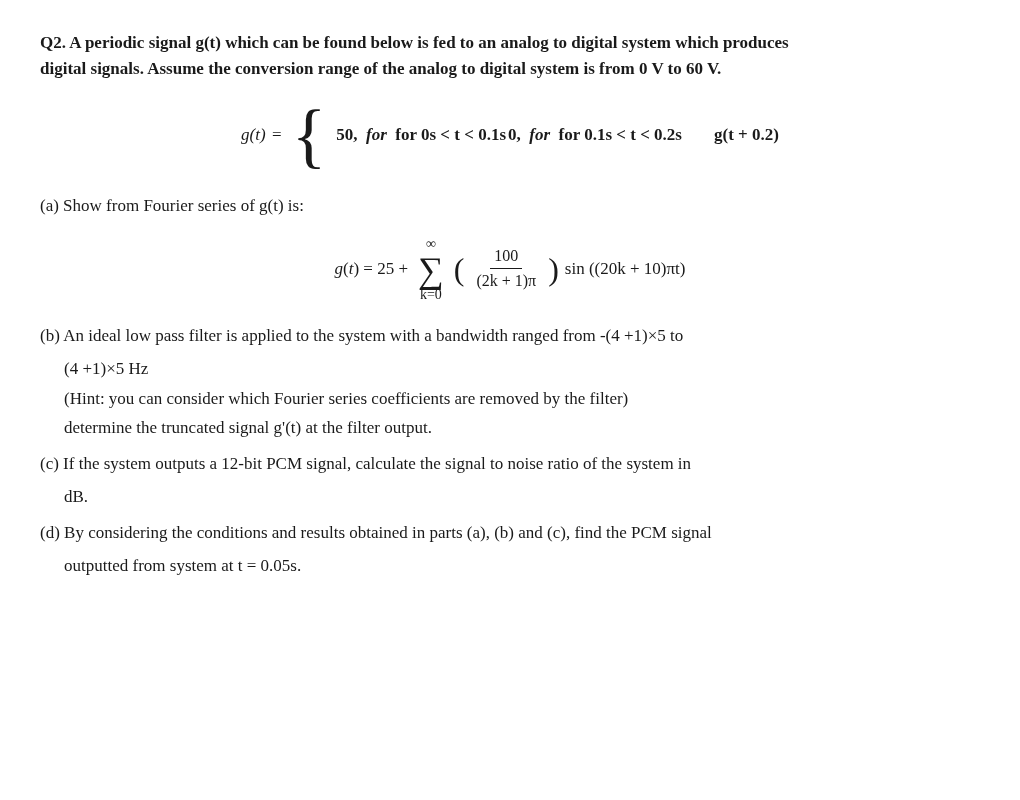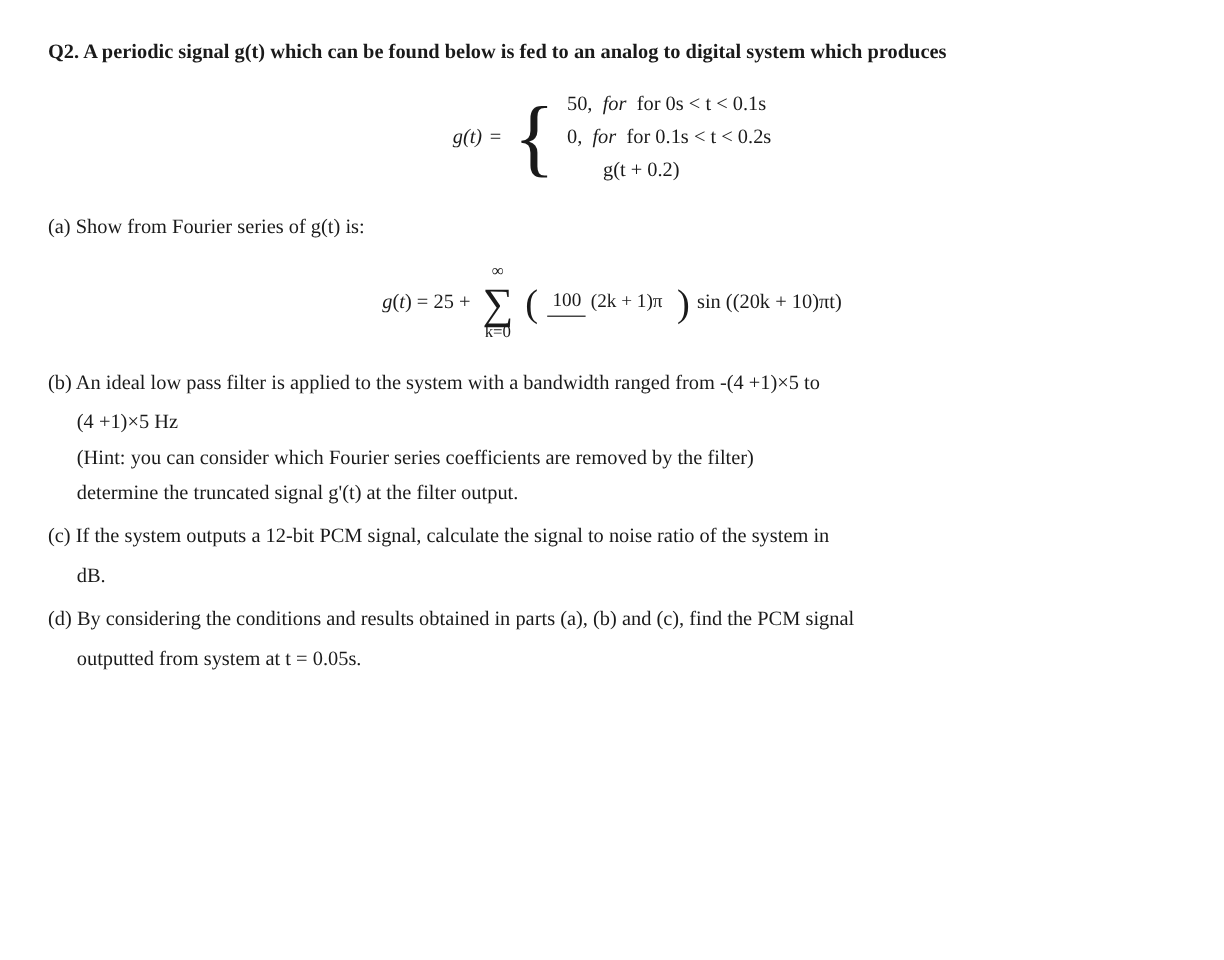--- a/index.html
+++ b/index.html
@@ -50,22 +50,23 @@
       font-size: 72px;
       font-weight: 100;
       line-height: 1;
       margin-right: 10px;
       color: #1a1a1a;
       font-family: "Times New Roman", Times, serif;
     }
 
     .piecewise-cases {
       display: flex;
-      flex-direction: column;
+      flex-direction: row;
       gap: 2px;
+      font-weight: bold;
     }
 
     .piecewise-case {
       font-size: 17px;
       white-space: nowrap;
     }
 
     .part {
       margin-bottom: 10px;
     }
@@ -106,21 +107,21 @@
       line-height: 1;
     }
 
     .sigma-bottom {
       font-size: 14px;
       margin-top: -4px;
     }
 
     .fraction-block {
       display: flex;
-      flex-direction: row;
+      flex-direction: column;
       align-items: center;
       margin: 0 2px;
     }
 
     .fraction-num {
       font-size: 16px;
       border-bottom: 1px solid #1a1a1a;
       padding: 0 4px;
       text-align: center;
     }
@@ -149,20 +150,21 @@
     }
   </style>
 </head>
 <body>
 
 <div class="question-block">
 
   <div class="question-intro">
     <span>Q2.</span>
     <span>A periodic signal g(t) which can be found below is fed to an analog to digital system which produces</span><br>
+    <span>digital signals. Assume the conversion range of the analog to digital system is from 0 V to 60 V.</span>
   </div>
 
   <div class="piecewise-container">
     <span class="piecewise-lhs italic">g(t)</span>
     <span class="piecewise-eq">&nbsp;=&nbsp;</span>
     <span class="piecewise-brace">{</span>
     <div class="piecewise-cases">
       <div class="piecewise-case">
         <span>50,</span>
         &nbsp;<span style="font-style:italic;">for</span>

